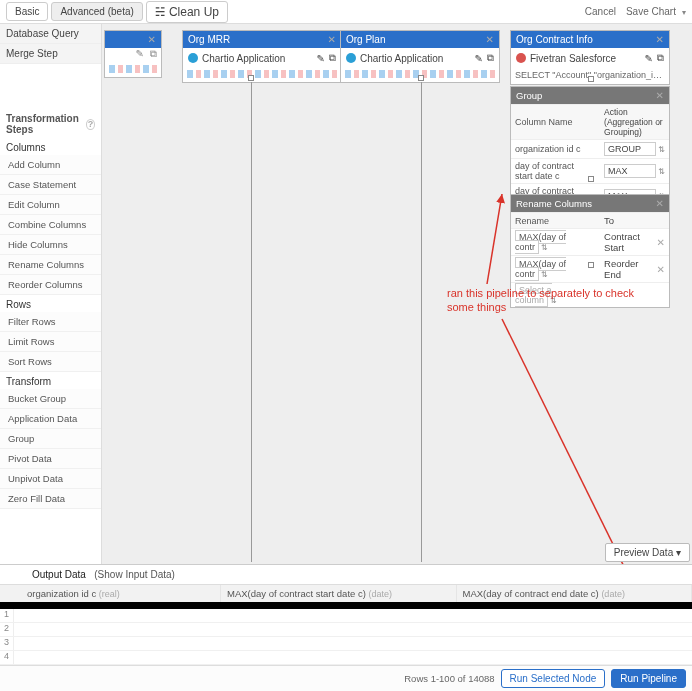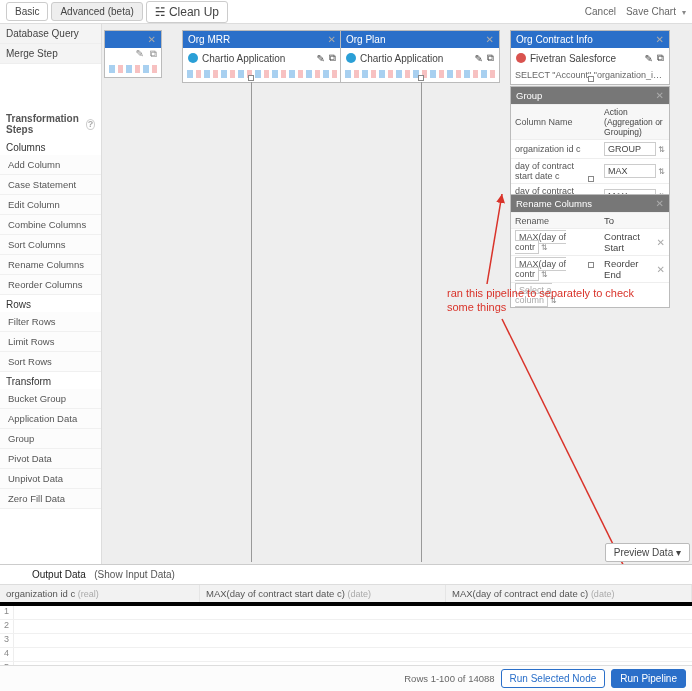--- a/index.html
+++ b/index.html
@@ -51,21 +51,21 @@
 
   .annotation { position:absolute; color:#d9332a; font-size:11px; font-weight:500; line-height:1.3;}
   .arrow-svg { position:absolute; pointer-events:none;}
 
   .preview-btn { position:absolute; right:2px; bottom:2px; border:1px solid #bbb; background:#fff; padding:3px 8px; font-size:10px; border-radius:2px; cursor:pointer;}
 
   
   .output { border-top:1px solid #ccc; background:#fff; height:127px; display:flex; flex-direction:column;}
   .out-tabs { padding:4px 6px; font-size:10px; color:#555;}
   .out-tabs .active { color:#1a1a1a;margin-left:26px; }
-  .out-headers { display:flex; background:#f2f2f2; border-top:1px solid #ddd; border-bottom:4px solid #000000;}
+  .out-headers { display:flex; background:#f2f2f2; border-top:1px solid #ddd; border-bottom:7px solid #000000;padding-left:21px;}
   .out-headers > div { padding:3px 6px; font-size:9.5px; color:#555; border-right:1px solid #e5e5e5;}
   .out-headers .col1 { width:200px;}
   .out-headers .col2, .out-headers .col3 { flex:1;}
   .out-rows { flex:1; overflow:hidden;}
   .out-row { display:flex; border-bottom:1px solid #f0f0f0; height:14px;}
   .out-row > div:first-child { width:14px; text-align:center; font-size:9px; color:#888; border-right:1px solid #eee;}
   .footer { display:flex; justify-content:flex-end; align-items:center; padding:3px 6px; gap:6px; border-top:1px solid #ddd; background:#fcfcfc;}
   .btn { border:1px solid #2a6fc9; padding:3px 8px; border-radius:3px; font-size:10px; cursor:pointer;}
   .btn.outline { background:#fff; color:#2a6fc9;}
   .btn.primary { background:#2a6fc9; color:#fff;}
@@ -92,21 +92,21 @@
     <div class="side-item">Merge Step</div>
     <div class="side-header">
       <span>Transformation Steps</span>
       <span class="help-icon">?</span>
     </div>
     <div class="side-cat">Columns</div>
     <div class="side-sub">Add Column</div>
     <div class="side-sub">Case Statement</div>
     <div class="side-sub">Edit Column</div>
     <div class="side-sub">Combine Columns</div>
-    <div class="side-sub">Sort Columns</div>
+    <div class="side-sub">Hide Columns</div>
     <div class="side-sub">Rename Columns</div>
     <div class="side-sub">Reorder Columns</div>
     <div class="side-cat">Rows</div>
     <div class="side-sub">Filter Rows</div>
     <div class="side-sub">Limit Rows</div>
     <div class="side-sub">Sort Rows</div>
     <div class="side-cat">Transform</div>
     <div class="side-sub">Bucket Group</div>
     <div class="side-sub">Application Data</div>
     <div class="side-sub">Group</div>

